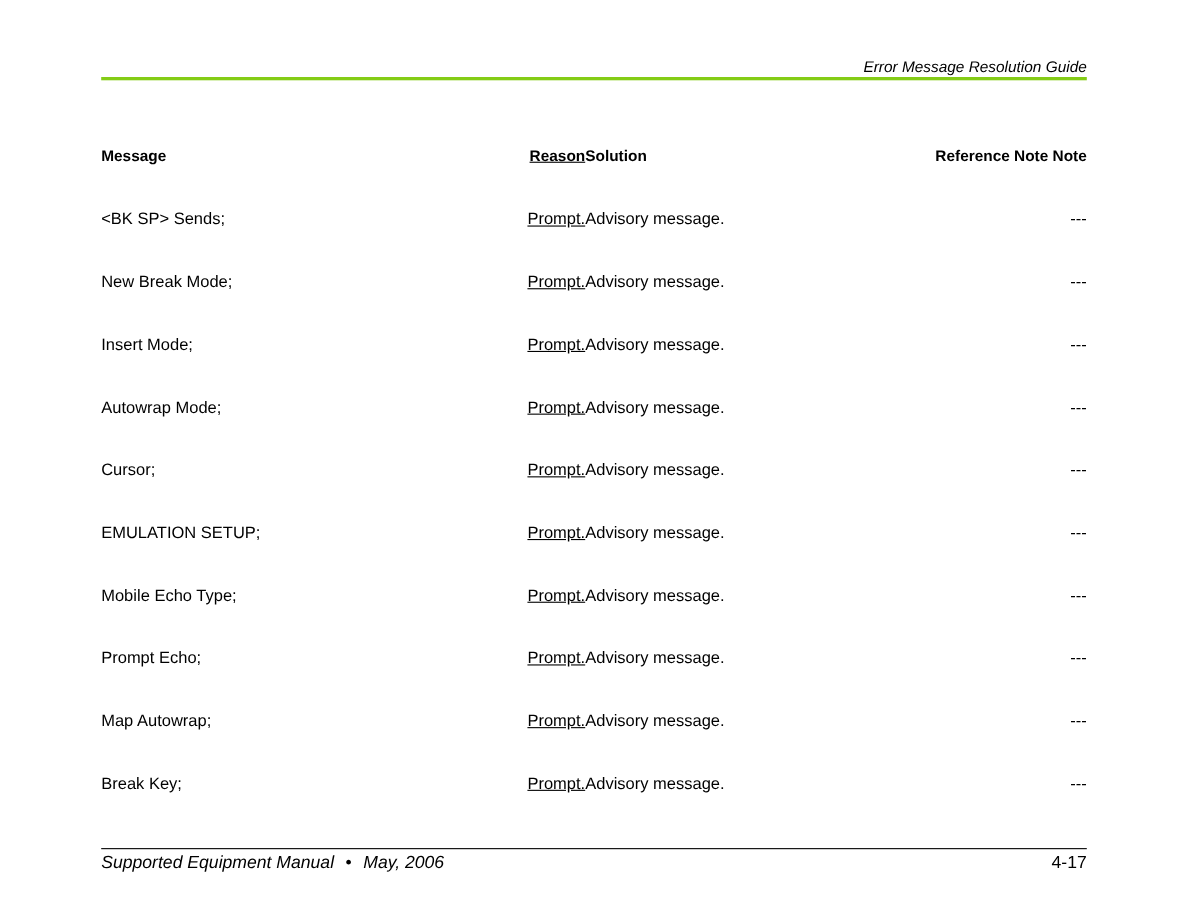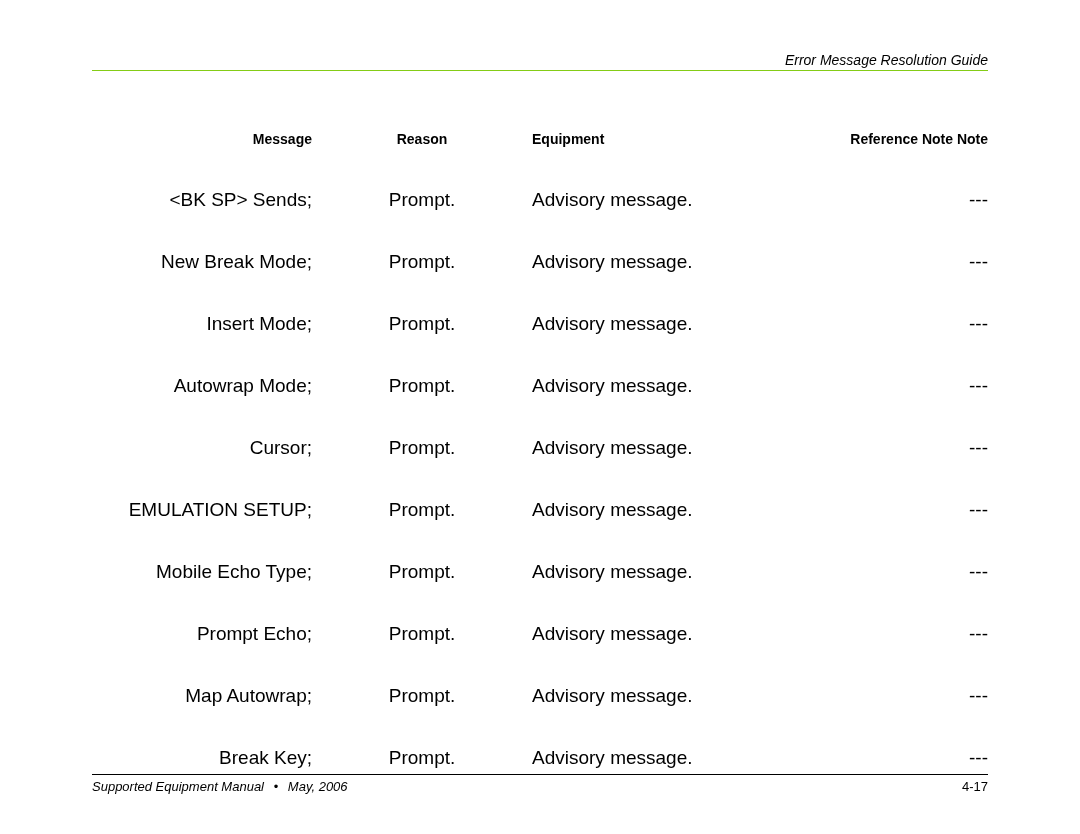--- a/index.html
+++ b/index.html
@@ -15,51 +15,52 @@
       position: relative;
       color: #000000;
     }
     .page {
       width: 100%;
       height: 100%;
       padding: 52px 92px 40px 92px;
       position: relative;
     }
     .header-line {
-      border-bottom: 1px solid #84cc16;
+      border-bottom: 3px solid #84cc16;
       padding-bottom: 2px;
       margin-bottom: 60px;
     }
     .header-title {
       text-align: right;
       font-style: italic;
       font-size: 14px;
       font-family: Arial, Helvetica, sans-serif;
     }
     .table-container {
       width: 100%;
     }
     .thead-row {
       display: flex;
       font-weight: bold;
       font-size: 14px;
       margin-bottom: 42px;
     }
     .data-row {
       display: flex;
-      font-size: 19px;
+      font-size: 15px;
       margin-bottom: 40px;
     }
     .col-message {
       flex: 0 0 220px;
-      text-align: right;
+      text-align: left;
     }
     .col-reason {
       flex: 0 0 220px;
-      text-align: center;
+      text-align: right;
+      text-decoration: underline;
     }
     .col-solution {
       flex: 0 0 290px;
       text-align: left;
     }
     .col-reference {
       flex: 1;
       text-align: right;
     }
     .thead-row .col-reference {
@@ -68,21 +69,21 @@
     .footer {
       position: absolute;
       left: 92px;
       right: 92px;
       bottom: 40px;
       border-top: 1px solid #000;
       padding-top: 4px;
       display: flex;
       justify-content: space-between;
       align-items: baseline;
-      font-size: 13px;
+      font-size: 16px;
     }
     .footer-left {
       font-style: italic;
     }
     .footer-bullet {
       font-style: normal;
       margin: 0 6px;
     }
     .footer-right {
       font-style: normal;
@@ -93,21 +94,21 @@
 
 <div class="page">
   <div class="header-line">
     <div class="header-title">Error Message Resolution Guide</div>
   </div>
 
   <div class="table-container">
     <div class="thead-row">
       <div class="col-message">Message</div>
       <div class="col-reason">Reason</div>
-      <div class="col-solution">Equipment</div>
+      <div class="col-solution">Solution</div>
       <div class="col-reference">Reference Note Note</div>
     </div>
 
     <div class="data-row">
       <div class="col-message">&lt;BK SP&gt; Sends;</div>
       <div class="col-reason">Prompt.</div>
       <div class="col-solution">Advisory message.</div>
       <div class="col-reference">---</div>
     </div>
     <div class="data-row">

